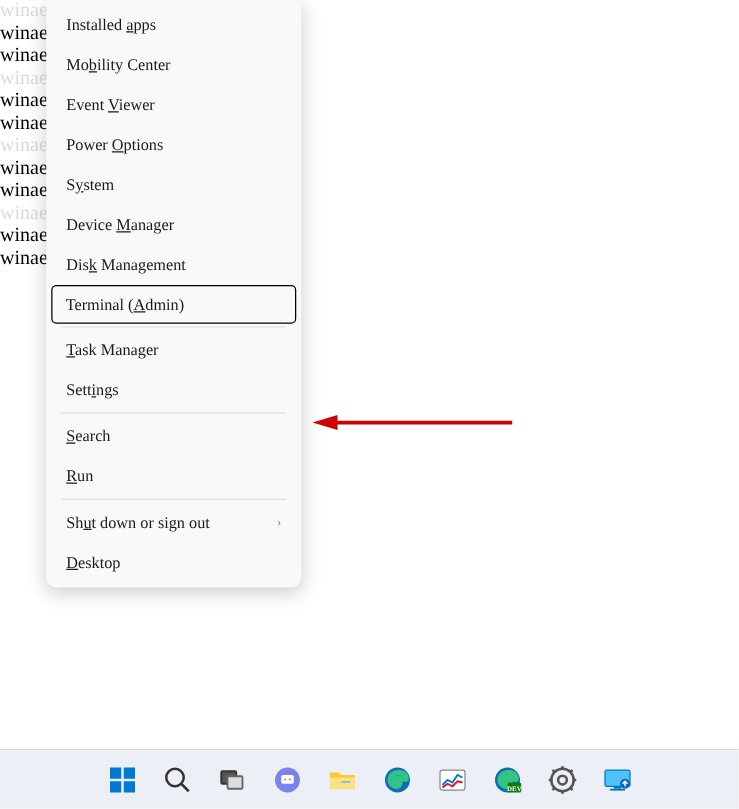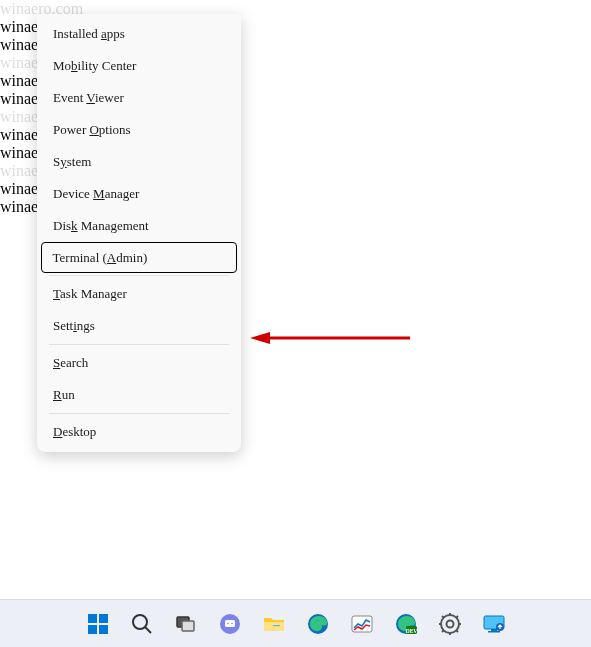--- a/index.html
+++ b/index.html
@@ -17,21 +17,21 @@
       pointer-events: none;
       font-style: italic;
       white-space: nowrap;
     }
     .watermark.dark {
       color: rgba(0,0,0,0.15);
     }
     .context-menu {
       position: absolute;
       left: 37px;
-      top: 14px;
+      top: 0;
       width: 204px;
       background: #f9f9f9;
       border-radius: 0 0 8px 8px;
       box-shadow: 0 4px 16px rgba(0,0,0,0.2);
       padding: 4px;
       z-index: 10;
     }
     .menu-item {
       padding: 8px 12px;
       font-size: 13px;
@@ -145,20 +145,24 @@
     </div>
     <div class="menu-separator"></div>
     <div class="menu-item">
       <span><span class="underline">S</span>earch</span>
     </div>
     <div class="menu-item">
       <span><span class="underline">R</span>un</span>
     </div>
     <div class="menu-separator"></div>
     <div class="menu-item">
+      <span>Sh<span class="underline">u</span>t down or sign out</span>
+      <span class="chevron">›</span>
+    </div>
+    <div class="menu-item">
       <span><span class="underline">D</span>esktop</span>
     </div>
   </div>
 
 <svg class="arrow-annotation" width="160" height="20">
   <line x1="160" y1="8" x2="18" y2="8" stroke="#d00000" stroke-width="3"></line>
   <polygon points="0,8 20,2 20,14" fill="#d00000"></polygon>
 </svg>
 
 <div class="taskbar">

